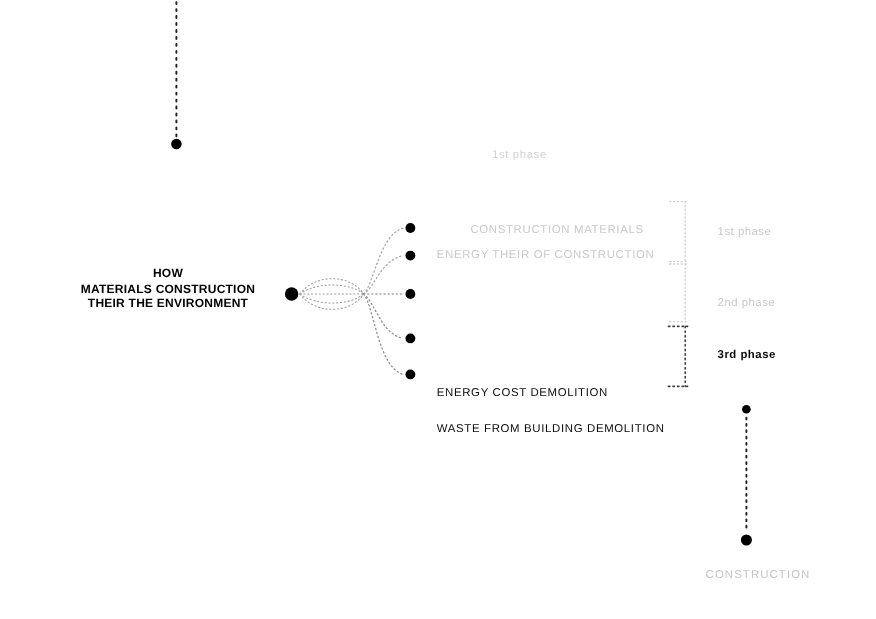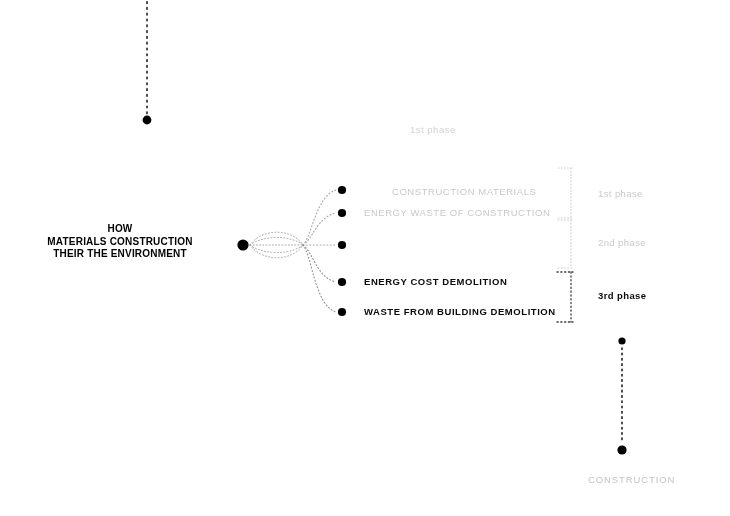--- a/index.html
+++ b/index.html
@@ -37,21 +37,22 @@
     font-size: 9.5px;
     letter-spacing: 0.55px;
     white-space: nowrap;
   }
   .branch-label.muted {
     color: #c9c9c9;
     font-weight: normal;
   }
   .branch-label.strong {
     color: #0a0a0a;
-    font-weight: bold;
+    font-weight: normal;
+    margin-top: 46px;
   }
   .phase-label {
     position: absolute;
     font-size: 9.5px;
     letter-spacing: 0.4px;
     white-space: nowrap;
   }
   .phase-label.muted {
     color: #c9c9c9;
     font-weight: normal;
@@ -126,31 +127,31 @@
       <line x1="571" y1="220" x2="571" y2="268"></line>
       <line x1="558" y1="268" x2="572" y2="268"></line>
     </g>
     <g fill="none" stroke="#3d3d3d" stroke-width="1.3" stroke-dasharray="1.2 2.6" stroke-linecap="round">
       <line x1="557" y1="272" x2="573" y2="272"></line>
       <line x1="571" y1="272" x2="571" y2="322"></line>
       <line x1="557" y1="322" x2="573" y2="322"></line>
     </g>
   </svg>
 
-  <div class="root-title" style="left:40px; top:223px; width:160px;">
+  <div class="root-title" style="left:60px; top:223px; width:160px;">
     <div>HOW</div>
     <div>MATERIALS CONSTRUCTION</div>
     <div>THEIR THE ENVIRONMENT</div>
   </div>
 
   <div class="branch-label muted" style="left:364px; top:186px;margin-left:28px;">CONSTRUCTION MATERIALS</div>
-  <div class="branch-label muted" style="left:364px; top:207px;">ENERGY WASTE OF CONSTRUCTION</div>
+  <div class="branch-label muted" style="left:364px; top:207px;">ENERGY THEIR OF CONSTRUCTION</div>
   <div class="branch-label strong" style="left:364px; top:276px;">ENERGY COST DEMOLITION</div>
   <div class="branch-label strong" style="left:364px; top:306px;">WASTE FROM BUILDING DEMOLITION</div>
 
   <div class="phase-label muted" style="left:598px; top:188px;">1st phase</div>
-  <div class="phase-label muted" style="left:598px; top:237px;">2nd phase</div>
+  <div class="phase-label muted" style="left:598px; top:247px;">2nd phase</div>
   <div class="phase-label strong" style="left:598px; top:290px;">3rd phase</div>
 
   <div class="floating-caption" style="left:410px; top:124px;">1st phase</div>
   <div class="floating-caption alt" style="left:588px; top:474px;">CONSTRUCTION</div>
 
 </div>
 
 </body></html>

